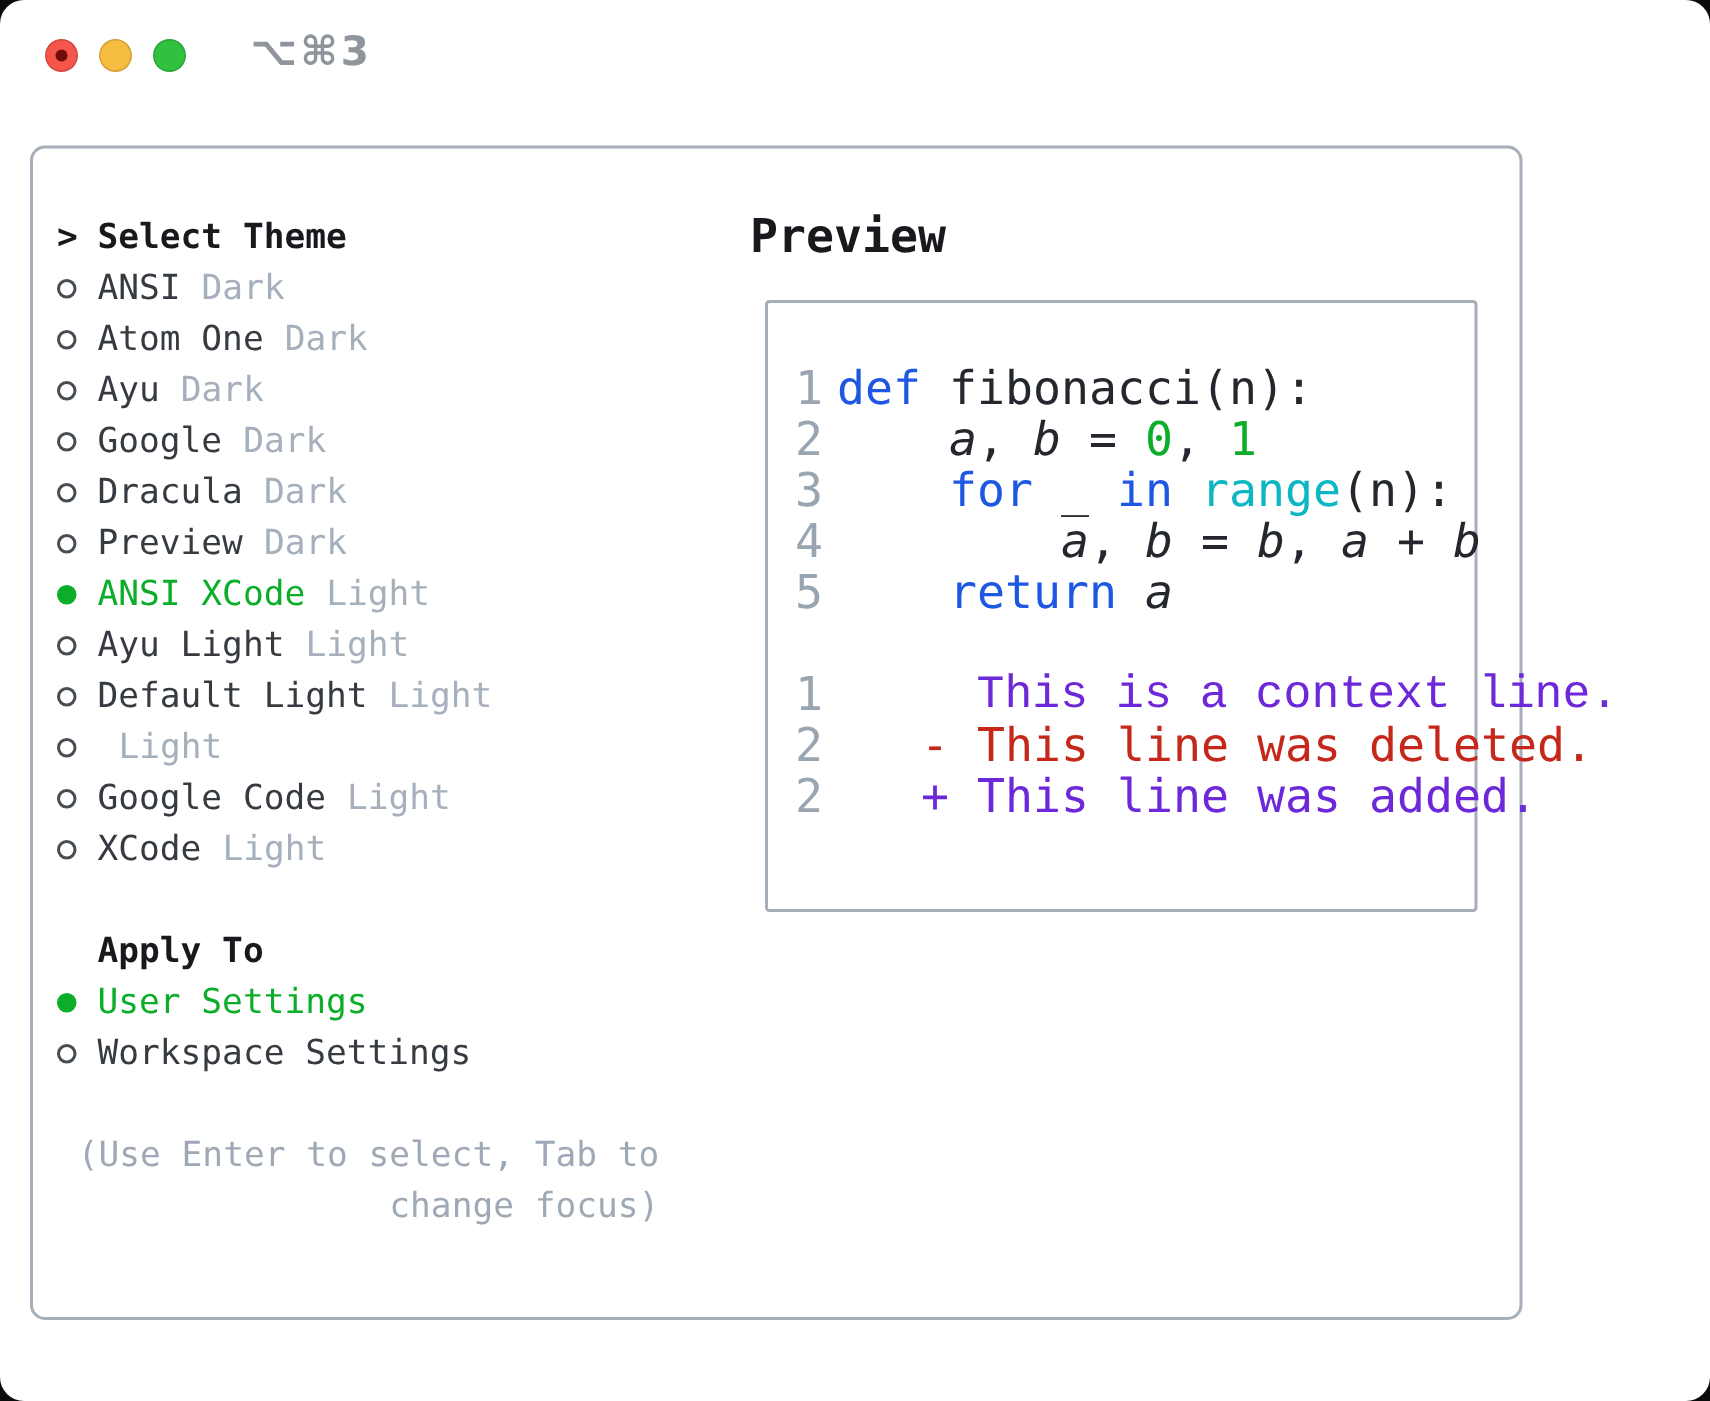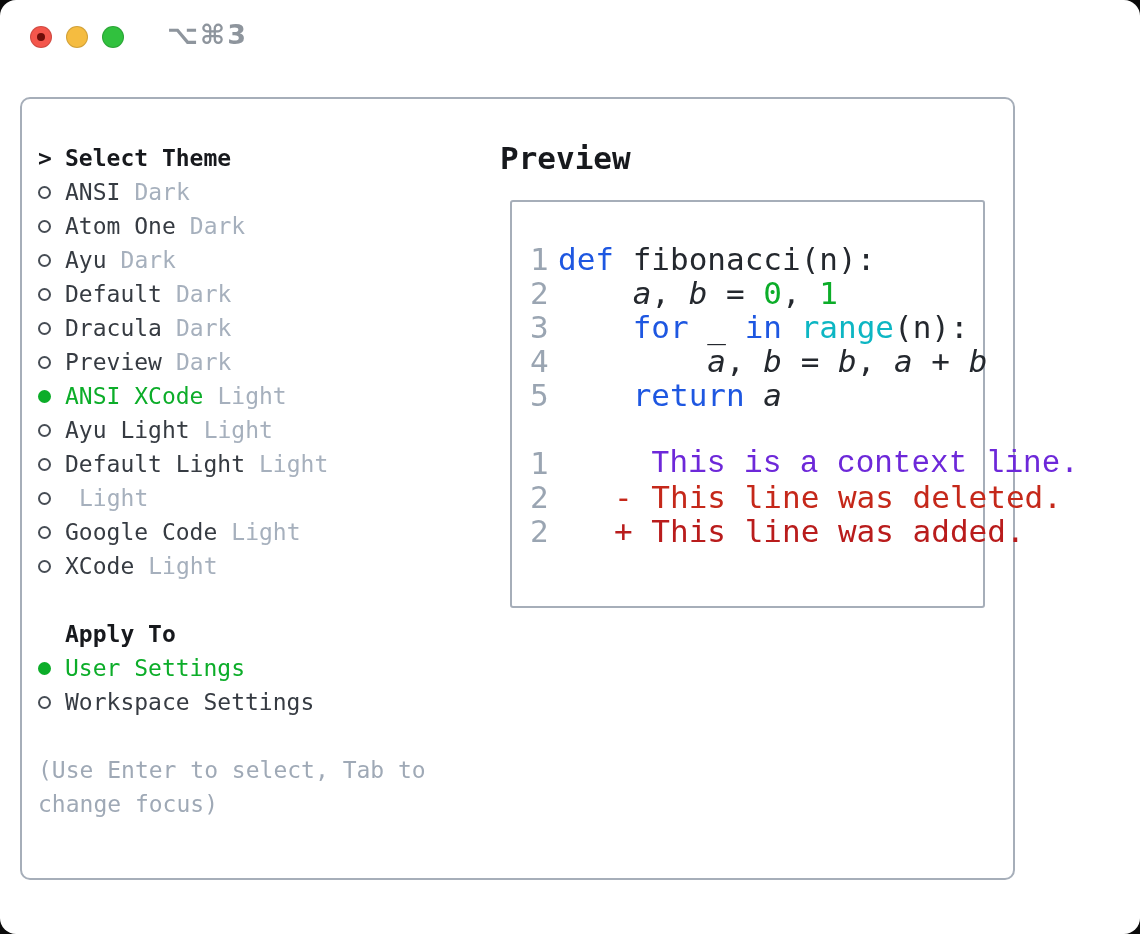--- a/index.html
+++ b/index.html
@@ -33,41 +33,41 @@
   .row > span { white-space:pre; }
   .marker { width:27px; display:flex; align-items:center; flex:none; }
   .circle { width:13px; height:13px; border:2px solid #474d55; border-radius:50%; box-sizing:border-box; }
   .circle.selected { background:#0cad29; border-color:#0cad29; }
   .cursor { font-weight:bold; color:#17191d; }
   .header-text { font-weight:bold; color:#17191d; }
   .item-name { color:#363b42;text-align:right; }
   .row.selected .item-name { color:#0cad29; }
   .item-variant { color:#a6b0bd; margin-left:14px; }
   .spacer { height:34px; }
-  .help { color:#9fa9b6; width:29ch; line-height:34px; font-size:23px; }
+  .help { color:#9fa9b6; width:29ch; line-height:34px; font-size:23px;text-align:right; }
 
   
   .right-col { position:absolute; left:478px; top:42px; font-size:31px; }
   .preview-label { font-weight:bold; color:#17191d; height:34px; line-height:34px; }
   .preview-box {
     margin-top:25px; margin-left:10px; width:475px; height:408px; box-sizing:border-box;
     border:2px solid #a6aeb9; border-radius:3px; padding:40px 16px 0 18px;
   }
   .pline { display:flex; height:34px; align-items:center; color:#24282e; }
   .pline > span { white-space:pre; }
   .ln { color:#9aa5b2; width:14px; margin-right:14px; flex:none; }
   .tok-kw  { color:#1e57e1; }
   .tok-fn  { color:#0db6c3; }
   .tok-num { color:#0cad29; }
   .tok-var { font-style:italic; }
   .tok-plain { color:#24282e; }
   .blank-line { height:34px; }
   .diff-context { color:#6d28d9;font-family:Liberation Mono, monospace; }
   .diff-deleted { color:#c5281a; }
-  .diff-added   { color:#b91c1c; }
+  .diff-added   { color:#6d28d9; }
 </style>
 </head>
 <body>
 
 <div class="window">
 
   <div class="lights">
     <div class="light light-red"></div>
     <div class="light light-yellow"></div>
     <div class="light light-green"></div>
@@ -93,21 +93,21 @@
         <span class="item-name">Atom One</span>
         <span class="item-variant">Dark</span>
       </div>
       <div class="row">
         <span class="marker"><span class="circle"></span></span>
         <span class="item-name">Ayu</span>
         <span class="item-variant">Dark</span>
       </div>
       <div class="row">
         <span class="marker"><span class="circle"></span></span>
-        <span class="item-name">Default</span>
+        <span class="item-name">Google</span>
         <span class="item-variant">Dark</span>
       </div>
       <div class="row">
         <span class="marker"><span class="circle"></span></span>
         <span class="item-name">Dracula</span>
         <span class="item-variant">Dark</span>
       </div>
       <div class="row">
         <span class="marker"><span class="circle"></span></span>
         <span class="item-name">Preview</span>

